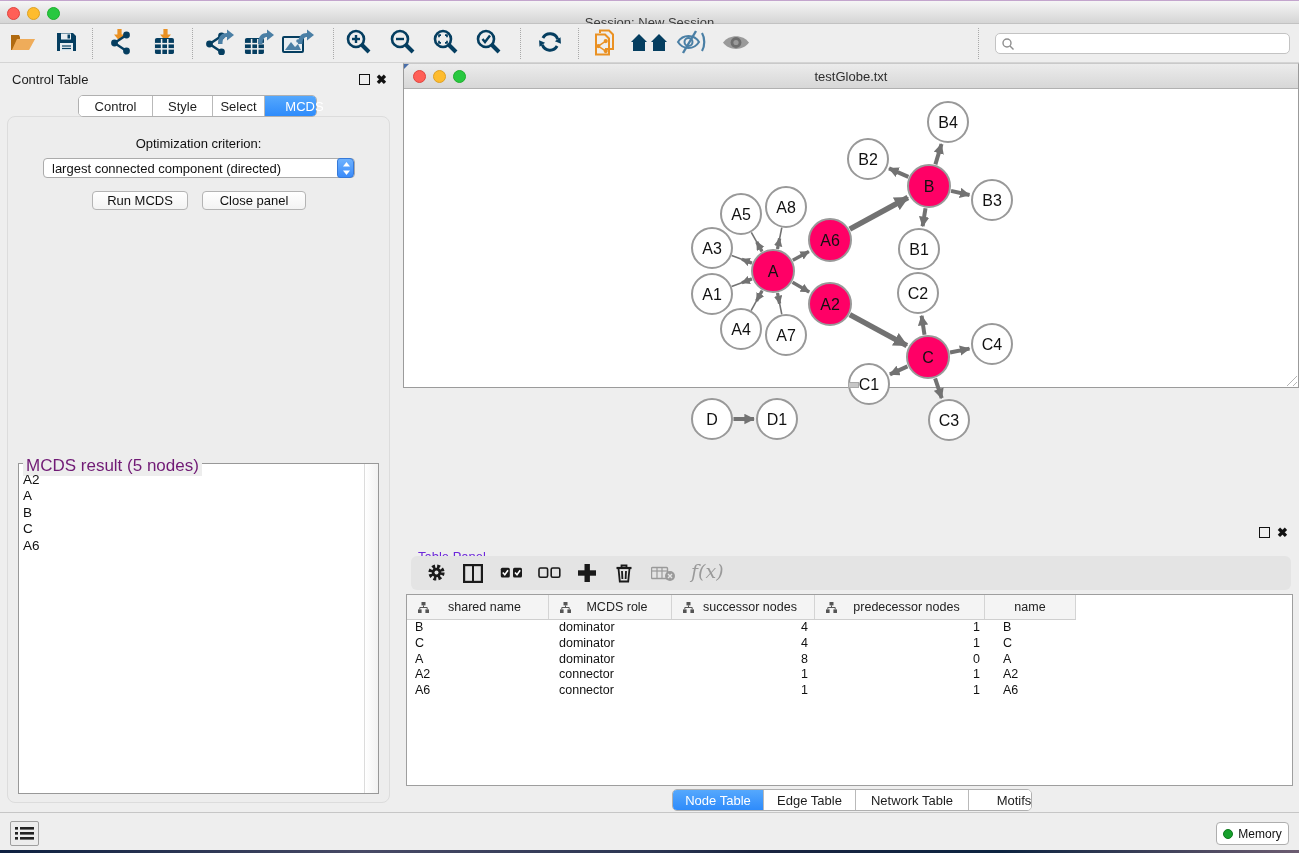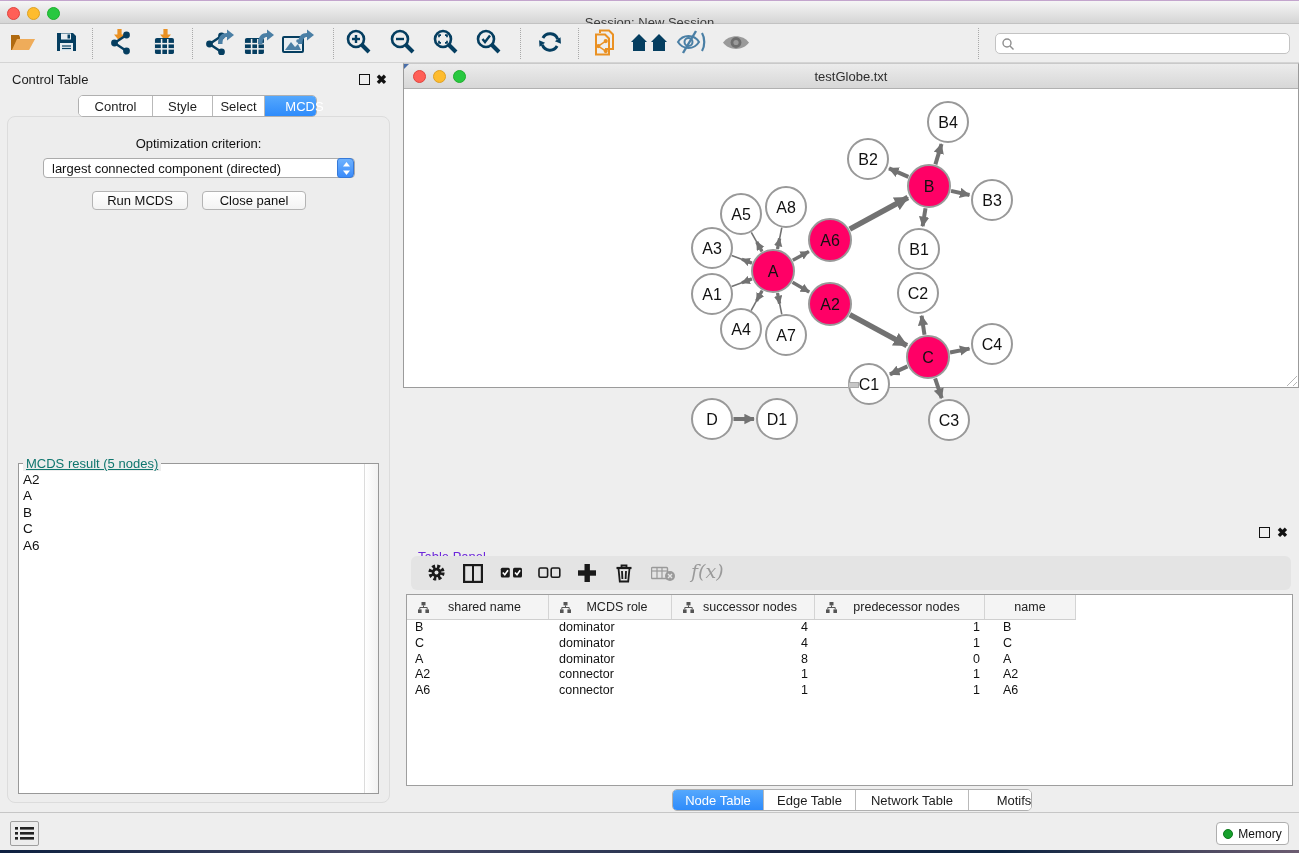--- a/index.html
+++ b/index.html
@@ -38,21 +38,21 @@
     border:1px solid #dcdcdc; border-radius:8px; }
   #opt-label { left:0; top:136px; width:397px; text-align:center; font-size:13px; color:#111; }
   #dropdown { left:43px; top:158px; width:312px; height:20px; background:#fff; border:1px solid #ababab; border-radius:4px; }
   #dropdown .val { position:absolute; left:8px; top:2px; font-size:13px; color:#111; }
   #dropdown .stepper { position:absolute; right:0; top:-1px; width:17px; height:20px;
     background:linear-gradient(#6fb2fe,#3a8bfa); border-radius:3px 4px 4px 3px; border:1px solid #3679d8; }
   #dropdown .stepper svg { position:absolute; left:3px; top:2px; }
   .btn { position:absolute; height:19px; background:linear-gradient(#ffffff,#f3f3f3); border:1px solid #b4b4b4;
     border-radius:4px; font-size:13px; color:#111; display:flex; align-items:center; justify-content:center; }
   #mcds-box { left:18px; top:463px; width:361px; height:331px; background:#fff; border:1px solid #989898; }
-  #mcds-legend { position:absolute; left:4px; top:-8px; background:#ededed; padding:0 3px; font-size:13px; color:#0f766e;text-decoration:underline; }
+  #mcds-legend { position:absolute; left:4px; top:-8px; background:#ededed; padding:0 3px; font-size:17px; color:#701a75; }
   #mcds-list { position:absolute; left:4px; top:8px; font-size:13.5px; color:#111; line-height:16.4px; }
   #mcds-scroll { position:absolute; right:0; top:0; width:14px; height:100%; background:linear-gradient(90deg,#ffffff,#f2f2f2); border-left:1px solid #dcdcdc; }
 
   
   #net-win { left:403px; top:63px; width:896px; height:325px; background:#fff; border:1px solid #9b9b9b; border-top-color:#c9c9c9; }
   #net-titlebar { position:absolute; left:0; top:0; width:100%; height:25px;
     background:linear-gradient(#ececec,#d7d7d7); border-bottom:1px solid #b1b1b1; }
   #net-title { width:100%; text-align:center; top:5px; font-size:13px; color:#2e2e2e; }
   #net-canvas { position:absolute; left:0; top:26px; width:893px; height:426px; }
   #net-grip { position:absolute; right:1px; bottom:1px; width:13px; height:13px;

